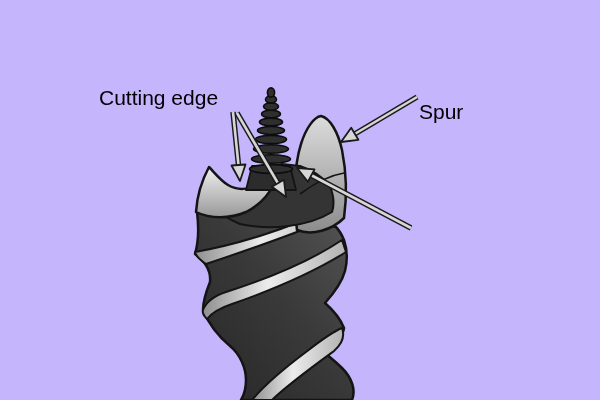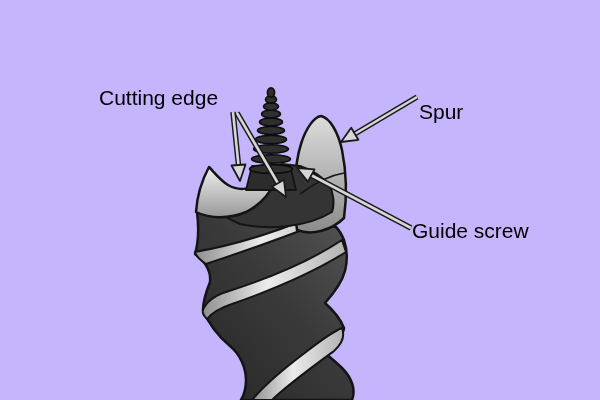--- a/index.html
+++ b/index.html
@@ -144,14 +144,13 @@
       <line x1="411" y1="228" x2="309" y2="174" stroke="#1a1a1a" stroke-width="5.5"></line>
       <line x1="411" y1="228" x2="309" y2="174" stroke="#d6d6d6" stroke-width="2.6"></line>
       <path d="M 297,168 L 314.5,169.3 L 307.9,181.7 Z" fill="#d6d6d6" stroke="#1a1a1a" stroke-width="1.8" stroke-linejoin="round"></path>
     </g>
   </svg>
 
   <div class="diagram-label lbl-cutting-edge">Cutting edge</div>
 
   <div class="diagram-label lbl-spur">Spur</div>
 
-  <div class="diagram-label lbl-guide-screw">Guide screw</div>
 </div>
 
 </body></html>

